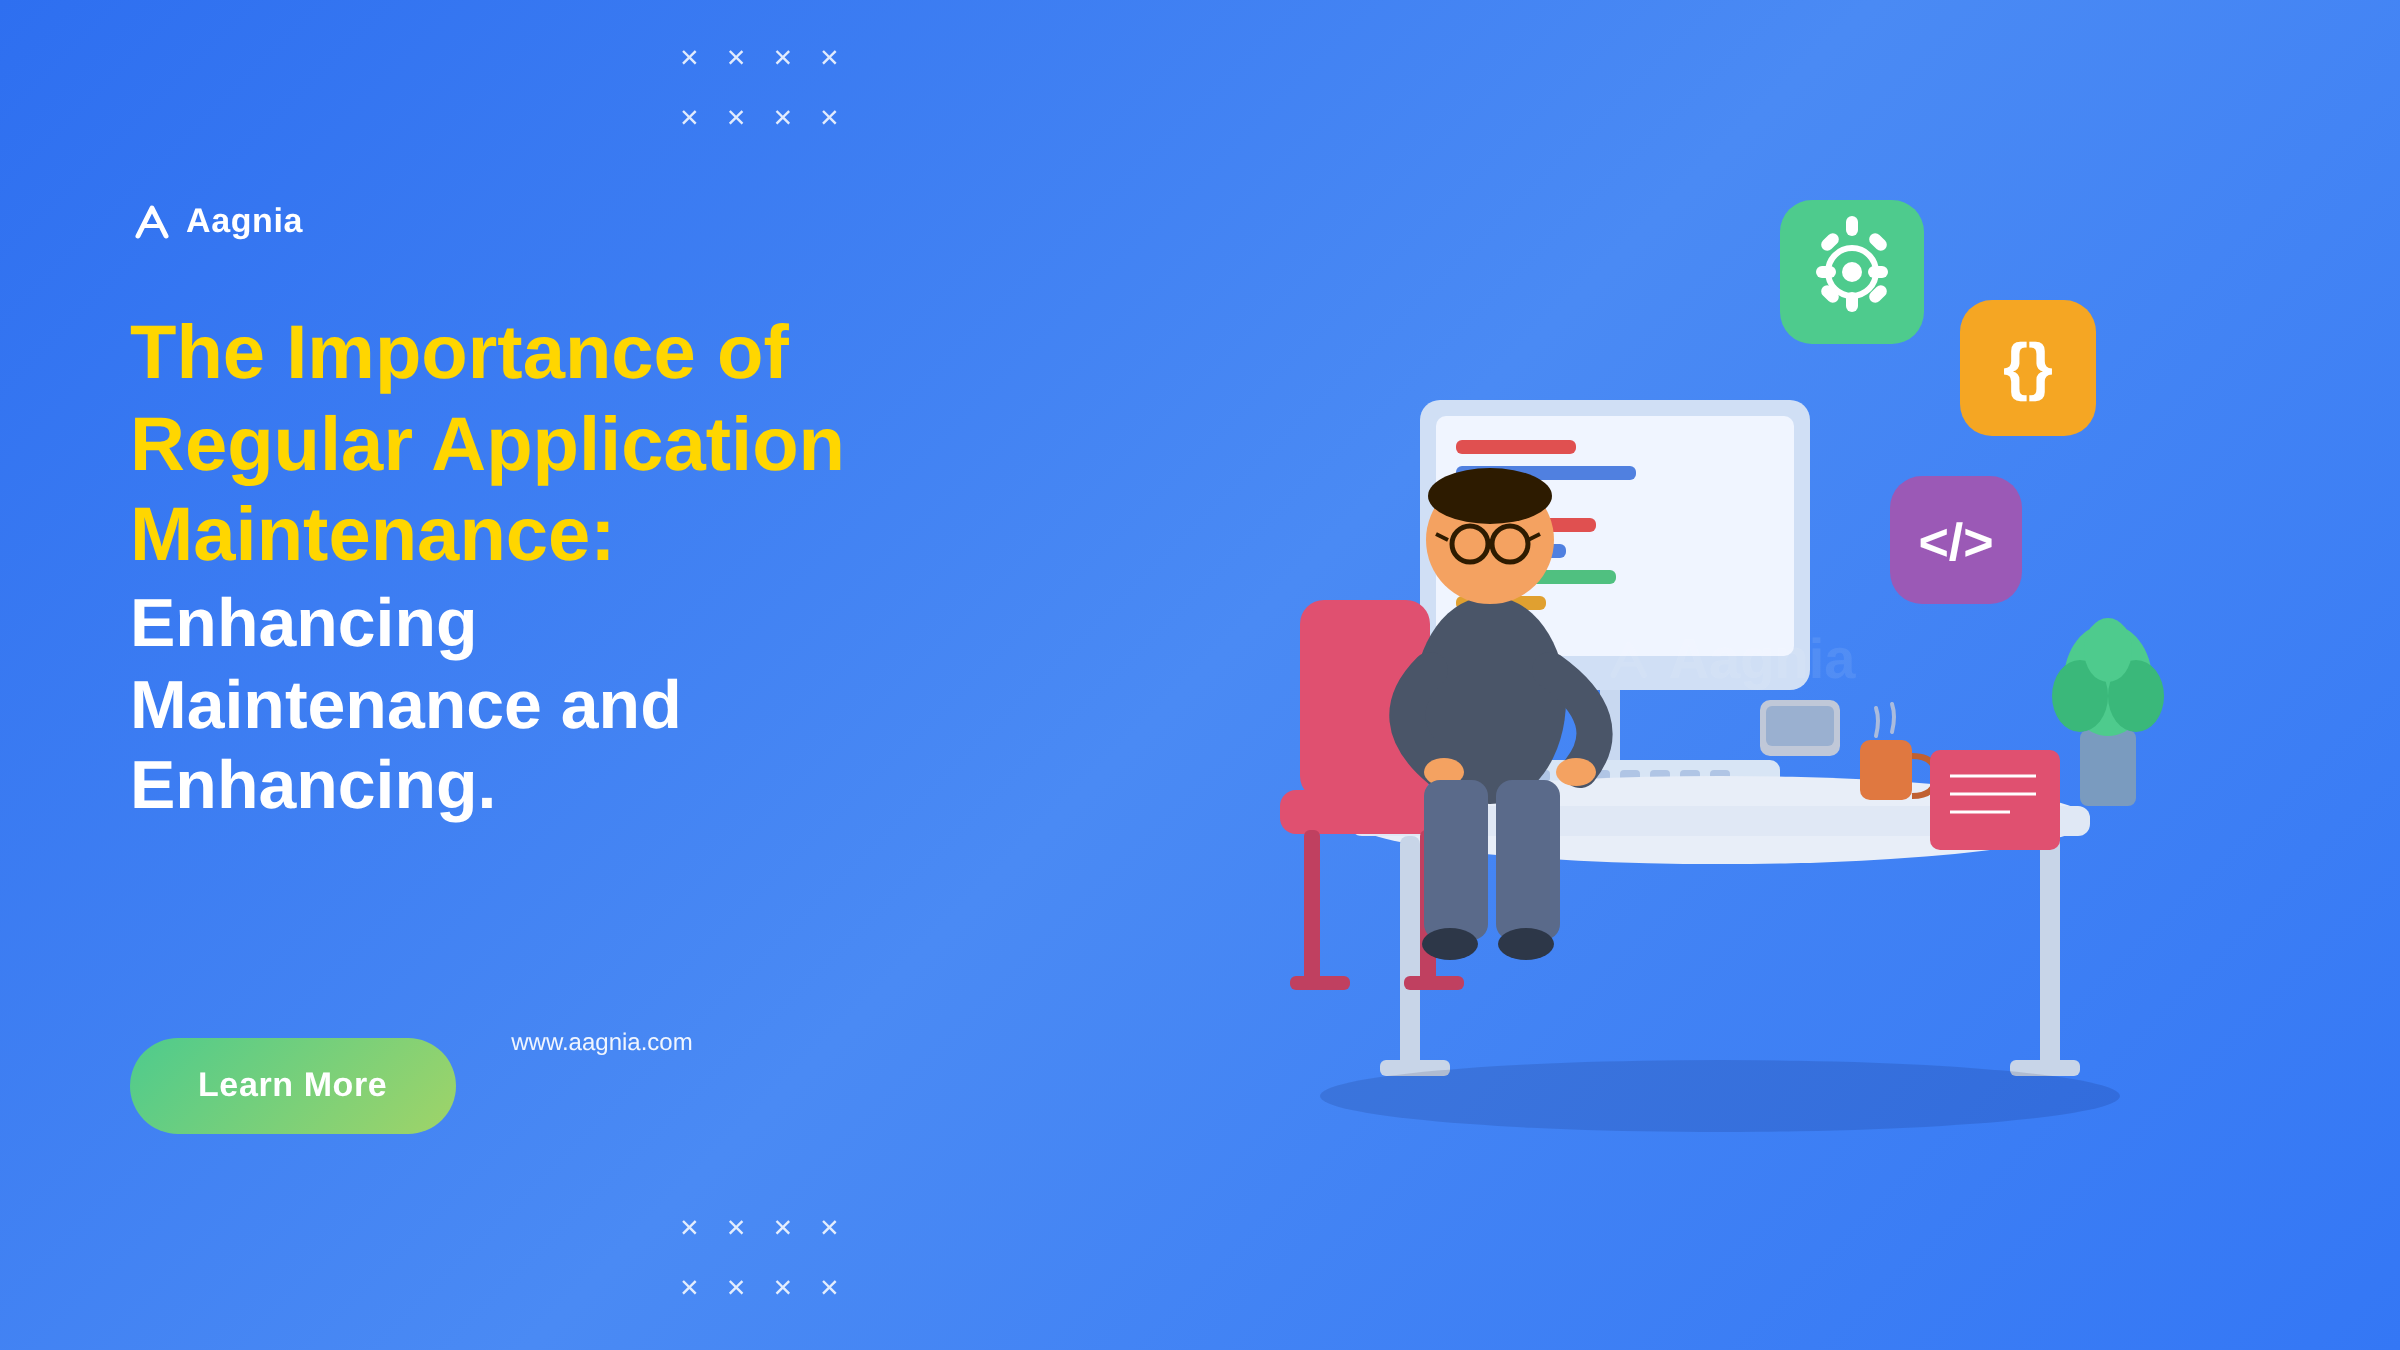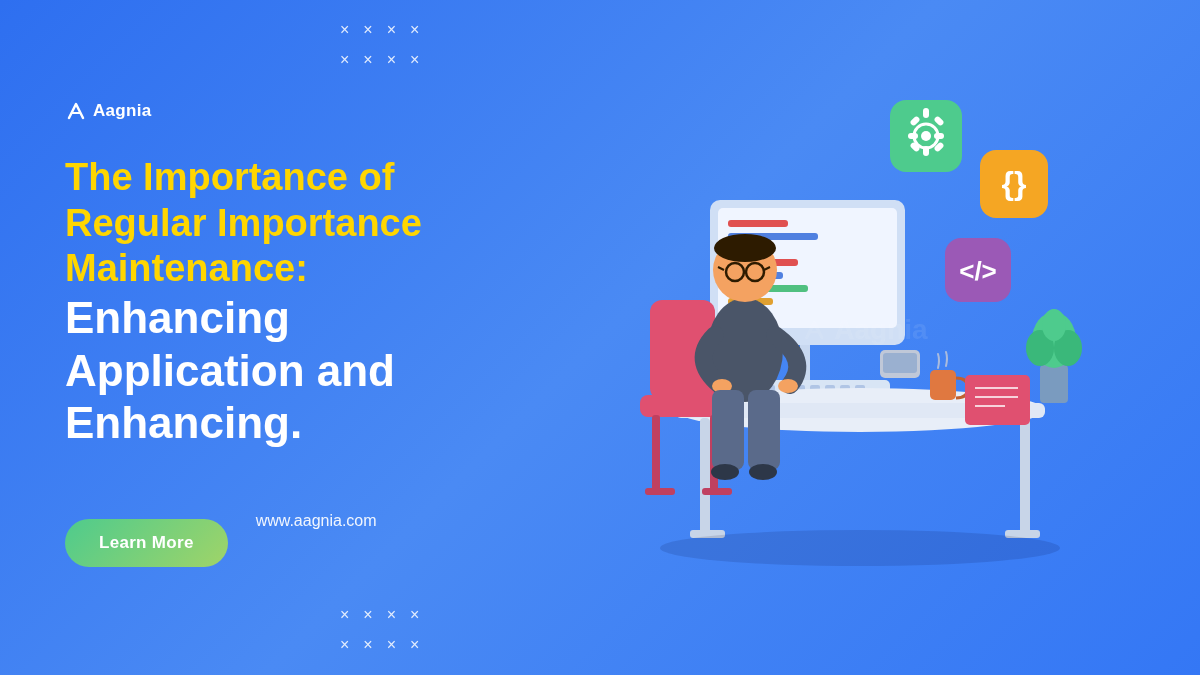--- a/index.html
+++ b/index.html
@@ -80,21 +80,21 @@
     .title-yellow {
       color: #FFD600;
       font-size: 38px;
       font-weight: 800;
       line-height: 1.2;
       display: block;
     }
 
     .title-white {
       color: white;
-      font-size: 44px;
+      font-size: 34px;
       font-weight: 800;
       line-height: 1.2;
       display: block;
     }
 
     
     .cta-area {
       position: absolute;
       bottom: 108px;
       left: 65px;
@@ -112,21 +112,21 @@
       border-radius: 50px;
       border: none;
       cursor: pointer;
       letter-spacing: 0.3px;
       white-space: nowrap;
       margin-top: 44px;
     }
 
     .website-url {
       color: white;
-      font-size: 16px;
+      font-size: 12px;
       font-weight: 400;
       opacity: 0.92;
     }
 
     
     .illustration {
       position: absolute;
       right: 60px;
       top: 70px;
       width: 550px;
@@ -180,24 +180,24 @@
   <div class="logo">
     <svg class="logo-icon" viewBox="0 0 22 22" fill="none">
       <path d="M4 18 L11 4 L18 18" stroke="white" stroke-width="2.5" stroke-linecap="round" stroke-linejoin="round" fill="none"></path>
       <path d="M7 13 L15 13" stroke="white" stroke-width="2" stroke-linecap="round"></path>
     </svg>
     <span class="logo-text">Aagnia</span>
   </div>
 
   <div class="main-title">
     <span class="title-yellow">The Importance of</span>
-    <span class="title-yellow">Regular Importance</span>
+    <span class="title-yellow">Regular Application</span>
     <span class="title-yellow">Maintenance:</span>
     <span class="title-white">Enhancing</span>
-    <span class="title-white">Application and</span>
+    <span class="title-white">Maintenance and</span>
     <span class="title-white">Enhancing.</span>
   </div>
 
   <div class="cta-area">
     <button class="learn-more-btn">Learn More</button>
     <span class="website-url">www.aagnia.com</span>
   </div>
 
   <div class="illustration">
     <svg viewBox="0 0 550 520" xmlns="http://www.w3.org/2000/svg">

